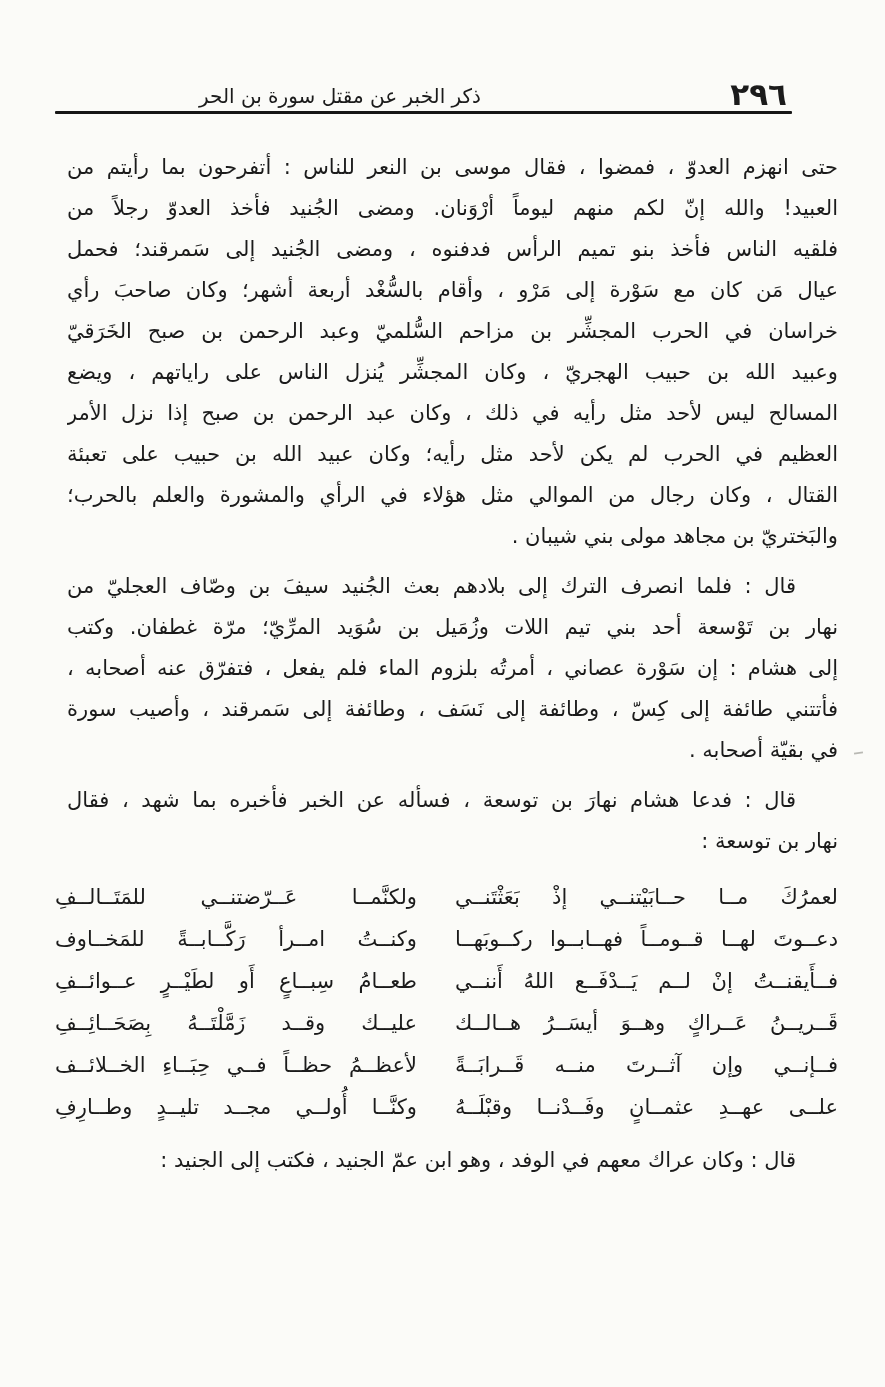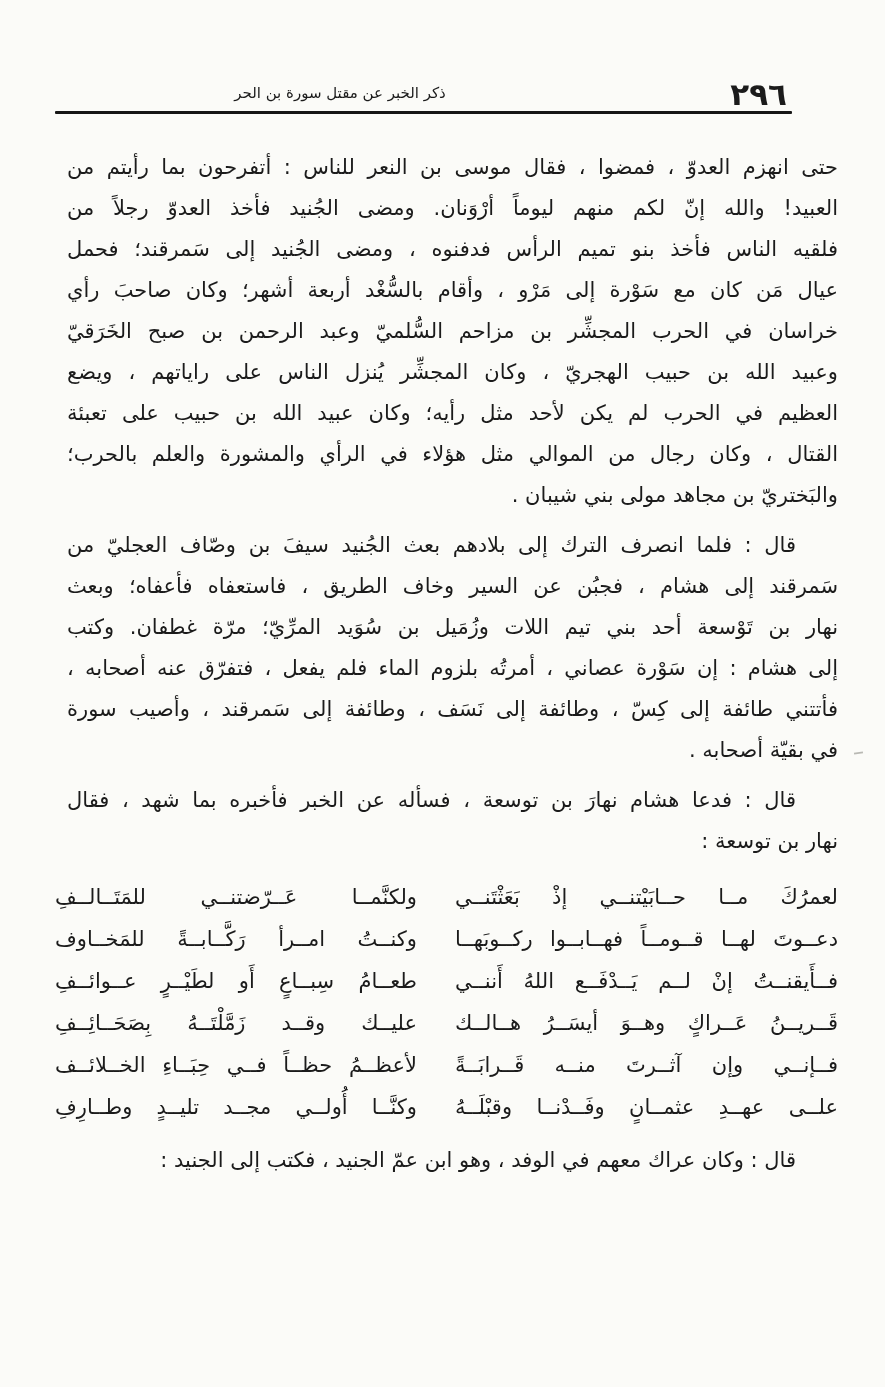--- a/index.html
+++ b/index.html
@@ -16,21 +16,21 @@
   
   .header{position:relative;height:115px;}
   .pagenum{
     position:absolute;top:76px;right:98px;
     font-size:31px;font-weight:700;letter-spacing:1px;
   }
   .running-title{
     position:absolute;top:84px;left:340px;
     transform:translateX(-50%);
     white-space:nowrap;
-    font-size:15px;
+    font-size:20px;
   }
   .rule{
     position:absolute;top:111px;left:55px;width:737px;height:3px;
     background:#161616;border-radius:1px;
   }
   
   .content{padding:32px 47px 0 55px;}
   .para{margin:0 0 9px 12px;}
   .line{
     font-size:21px;
@@ -75,28 +75,28 @@
 
   <div class="content">
 
     <div class="para">
       <div class="line">حتى انهزم العدوّ ، فمضوا ، فقال موسى بن النعر للناس : أتفرحون بما رأيتم من</div>
       <div class="line">العبيد! والله إنّ لكم منهم ليوماً أرْوَنان. ومضى الجُنيد فأخذ العدوّ رجلاً من</div>
       <div class="line">فلقيه الناس فأخذ بنو تميم الرأس فدفنوه ، ومضى الجُنيد إلى سَمرقند؛ فحمل</div>
       <div class="line">عيال مَن كان مع سَوْرة إلى مَرْو ، وأقام بالسُّغْد أربعة أشهر؛ وكان صاحبَ رأي</div>
       <div class="line">خراسان في الحرب المجشِّر بن مزاحم السُّلميّ وعبد الرحمن بن صبح الخَرَقيّ</div>
       <div class="line">وعبيد الله بن حبيب الهجريّ ، وكان المجشِّر يُنزل الناس على راياتهم ، ويضع</div>
+      <div class="line">المسالح ليس لأحد مثل رأيه في ذلك ، وكان عبد الرحمن بن صبح إذا نزل الأمر</div>
       <div class="line">العظيم في الحرب لم يكن لأحد مثل رأيه؛ وكان عبيد الله بن حبيب على تعبئة</div>
       <div class="line">القتال ، وكان رجال من الموالي مثل هؤلاء في الرأي والمشورة والعلم بالحرب؛</div>
       <div class="line end">والبَختريّ بن مجاهد مولى بني شيبان .</div>
     </div>
 
     <div class="para">
       <div class="line indent">قال : فلما انصرف الترك إلى بلادهم بعث الجُنيد سيفَ بن وصّاف العجليّ من</div>
-      <div class="line">سَمرقند إلى هشام ، فجبُن عن السير وخاف الطريق ، فاستعفاه فأعفاه؛ وبعث</div>
       <div class="line">نهار بن تَوْسعة أحد بني تيم اللات وزُمَيل بن سُوَيد المرِّيّ؛ مرّة غطفان. وكتب</div>
       <div class="line">إلى هشام : إن سَوْرة عصاني ، أمرتُه بلزوم الماء فلم يفعل ، فتفرّق عنه أصحابه ،</div>
       <div class="line">فأتتني طائفة إلى كِسّ ، وطائفة إلى نَسَف ، وطائفة إلى سَمرقند ، وأصيب سورة</div>
       <div class="line end">في بقيّة أصحابه .</div>
     </div>
 
     <div class="para">
       <div class="line indent">قال : فدعا هشام نهارَ بن توسعة ، فسأله عن الخبر فأخبره بما شهد ، فقال</div>
       <div class="line end">نهار بن توسعة :</div>
     </div>

